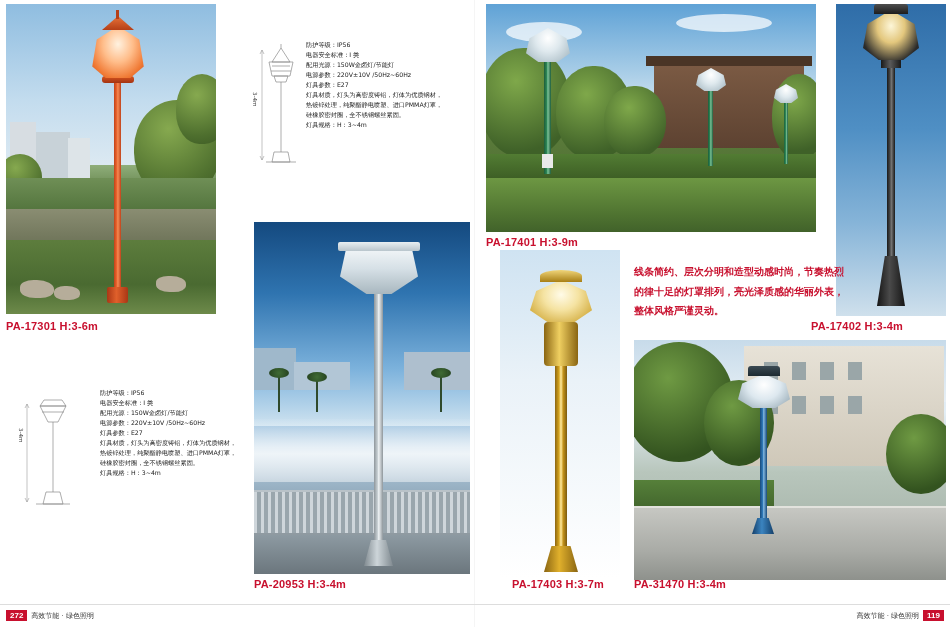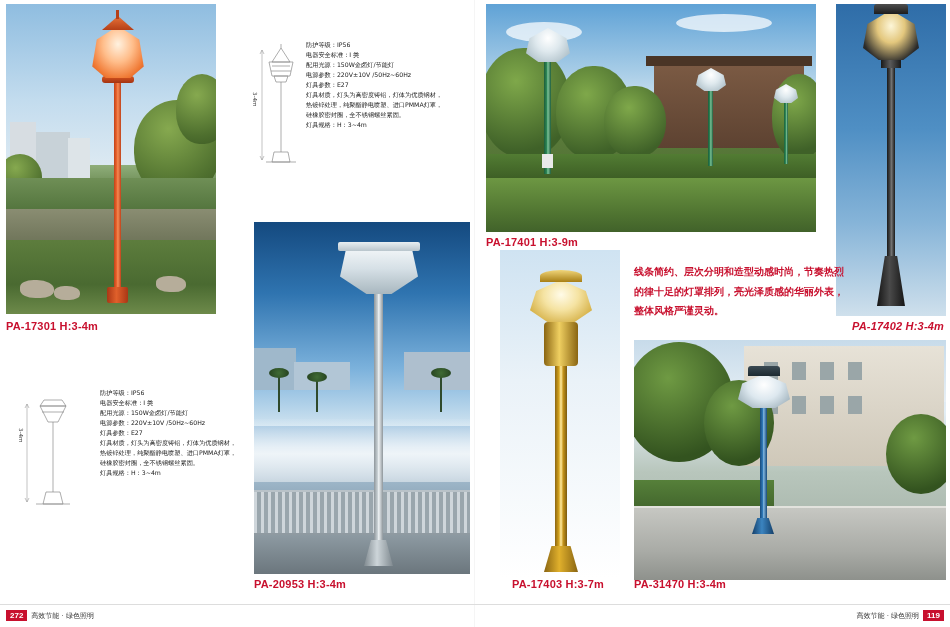--- a/index.html
+++ b/index.html
@@ -275,21 +275,21 @@
     <div class="p1-rock" style="left:14px; top:276px; width:34px; height:18px;"></div>
     <div class="p1-rock" style="left:48px; top:282px; width:26px; height:14px;"></div>
     <div class="p1-rock" style="left:150px; top:272px; width:30px; height:16px;"></div>
     <div class="p1-pole"></div>
     <div class="p1-base"></div>
     <div class="p1-arm"></div>
     <div class="p1-head"></div>
     <div class="p1-cap"></div>
     <div class="p1-finial"></div>
   </div>
-  <div class="caption" style="left:6px; top:320px;">PA-17301  H:3-4m</div>
+  <div class="caption" style="left:6px; top:320px;">PA-17301  H:3-6m</div>
 
   <div class="drawing" id="drawing-1">
     <svg width="46" height="130" viewBox="0 0 46 130">
       <g stroke="#8a8a8a" stroke-width="0.7" fill="none">
         <path d="M14 22 L23 8 L32 22 Z"></path>
         <path d="M11 22 L35 22 L32 36 L14 36 Z"></path>
         <path d="M16 36 L30 36 L28 42 L18 42 Z"></path>
         <line x1="23" y1="4" x2="23" y2="8"></line>
         <line x1="23" y1="42" x2="23" y2="112"></line>
         <path d="M16 112 L30 112 L32 122 L14 122 Z"></path>
@@ -380,21 +380,21 @@
   </div>
   <div class="caption" style="left:486px; top:236px;">PA-17401  H:3-9m</div>
 
   <div class="photo" id="photo-17402">
     <div class="p3-pole"></div>
     <div class="p3-base"></div>
     <div class="p3-neck"></div>
     <div class="p3-head"></div>
     <div class="p3-cap"></div>
   </div>
-  <div class="caption" style="left:852px; top:320px;font-style:italic;">PA-17402  H:3-4m</div>
+  <div class="caption" style="left:811px; top:320px;">PA-17402  H:3-4m</div>
 
   <div class="promo" style="left:634px; top:262px; width:212px;">线条简约、层次分明和造型动感时尚，节奏热烈
 的律十足的灯罩排列，亮光泽质感的华丽外表，
 整体风格严谨灵动。</div>
 
   <div class="photo" id="photo-17403">
     <div class="p5-pole"></div>
     <div class="p5-collar"></div>
     <div class="p5-base"></div>
     <div class="p5-head"></div>

